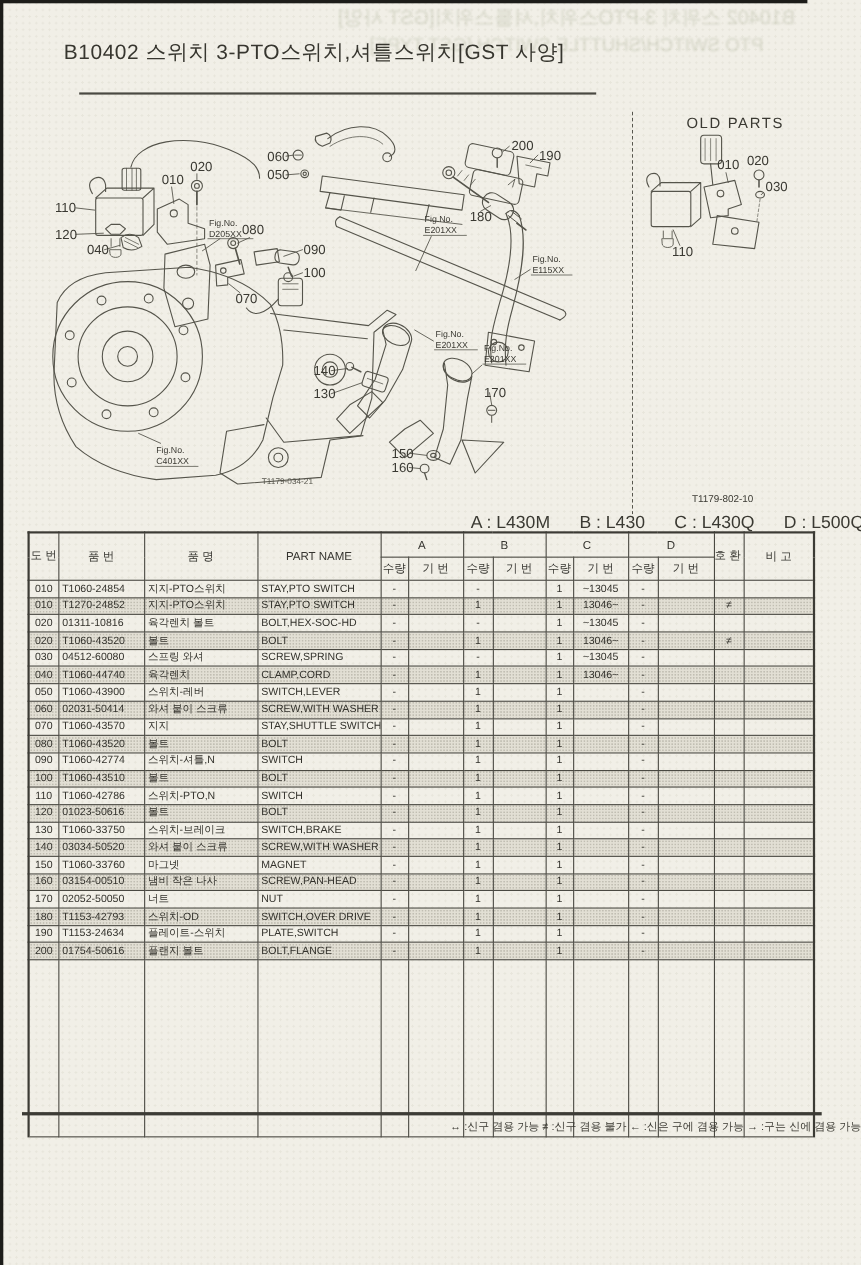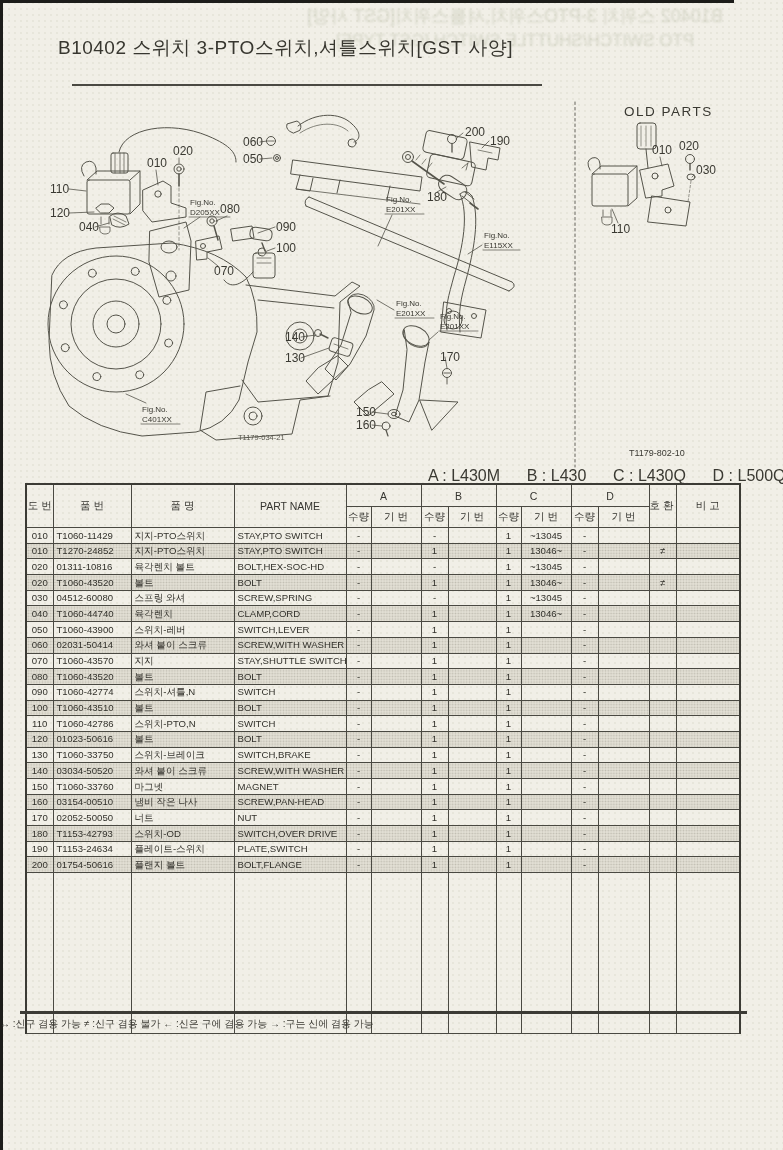--- a/index.html
+++ b/index.html
@@ -41,21 +41,21 @@
   .pre{white-space:pre-line;line-height:1.12;}
   tbody td{height:14.7px;font-size:9.6px;padding:0 2px;line-height:1;color:#32312b;}
   td.c{text-align:center;padding:0 1px;}
   td.l{text-align:left;padding-left:3px;}
   tr.shaded td{background-color:#e2dfd4;
       background-image:radial-gradient(rgba(108,105,92,.28) .8px,transparent 1px);
       background-size:2.8px 2.8px;}
   tr.filler td{height:160px;border-top:none;border-bottom:none;}
   .bottom-rule{position:absolute;left:20px;top:1011px;width:727px;height:2.5px;background:#3c3b35;}
 
-  .footer-legend{position:absolute;left:0;top:1017px;width:783px;text-align:left;
+  .footer-legend{position:absolute;left:0;top:1017px;width:783px;text-align:right;
                  font-size:10px;color:#3a3932;}
   .page-num{position:absolute;left:0;top:1068px;width:676px;text-align:center;
             font-size:12.5px;letter-spacing:1px;color:#45443d;}
 </style>
 </head>
 <body>
 
 <div id="page">
   <div class="edge-left"></div>
   <div class="edge-top"></div>
@@ -304,21 +304,21 @@
         <th>기 번</th>
         <th>수량</th>
         <th>기 번</th>
         <th>수량</th>
         <th>기 번</th>
       </tr>
     </thead>
     <tbody>
       <tr>
       <td class="c">010</td>
-      <td class="l">T1060-11429</td>
+      <td class="l">T1060-24854</td>
       <td class="l">지지-PTO스위치</td>
       <td class="l">STAY,PTO SWITCH</td>
       <td class="c">-</td>
       <td class="c"></td>
       <td class="c">-</td>
       <td class="c"></td>
       <td class="c">1</td>
       <td class="c">~13045</td>
       <td class="c">-</td>
       <td class="c"></td>

